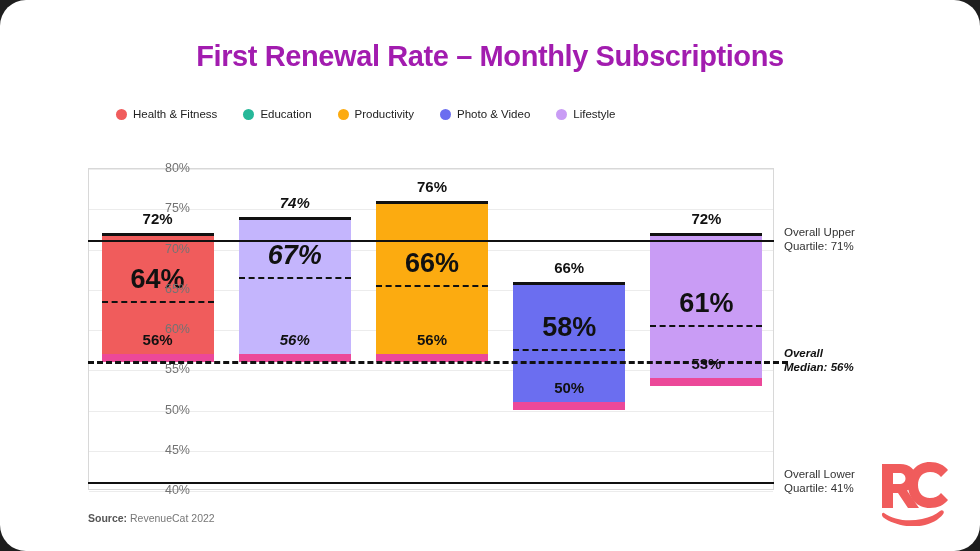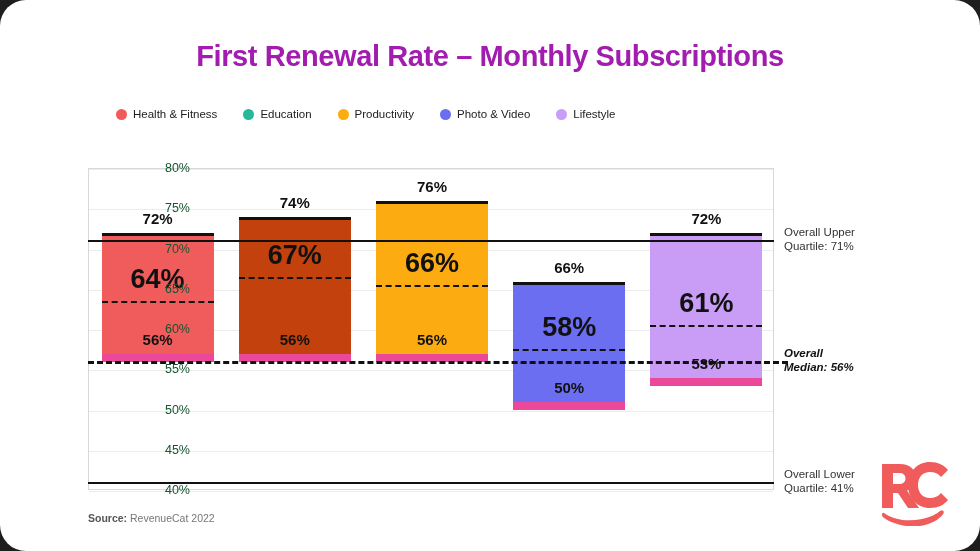--- a/index.html
+++ b/index.html
@@ -78,21 +78,21 @@
     width: 100%;
     height: 1px;
     background: #ececec;
   }
   .ytick {
     position: absolute;
     right: 790px;
     width: 60px;
     text-align: right;
     font-size: 12.5px;
-    color: #14532d;
+    color: #737373;
     transform: translateY(-50%);
   }
 
   
   .bar {
     position: absolute;
     box-sizing: border-box;
     border-top: 3px solid #111111;
     border-bottom: 8px solid #ec4899;
   }
@@ -216,21 +216,21 @@
       <div class="gridline" style="top: 201.25px;"></div>
       <div class="gridline" style="top: 241.5px;"></div>
       <div class="gridline" style="top: 281.75px;"></div>
       <div class="gridline" style="top: 322px;"></div>
       <div class="bar" style="left: 12.6px; top: 64.4px; width: 112px; height: 128.8px; background: rgb(240, 92, 92);">
         <div class="bar-median" style="top: 64.4px;"></div>
         <div class="bar-top-label">72%</div>
         <div class="bar-mid-label" style="top: 64.4px;">64%</div>
         <div class="bar-bot-label">56%</div>
       </div>
-      <div class="bar" style="left: 149.8px; top: 48.3px; width: 112px; height: 144.9px; background: #c2410c;">
+      <div class="bar" style="left: 149.8px; top: 48.3px; width: 112px; height: 144.9px; background: #c4b5fd; font-style: italic;">
         <div class="bar-median" style="top: 56.35px;"></div>
         <div class="bar-top-label">74%</div>
         <div class="bar-mid-label" style="top: 56.35px;">67%</div>
         <div class="bar-bot-label">56%</div>
       </div>
       <div class="bar" style="left: 287px; top: 32.2px; width: 112px; height: 161px; background: rgb(252, 171, 16);">
         <div class="bar-median" style="top: 80.5px;"></div>
         <div class="bar-top-label">76%</div>
         <div class="bar-mid-label" style="top: 80.5px;">66%</div>
         <div class="bar-bot-label">56%</div>

